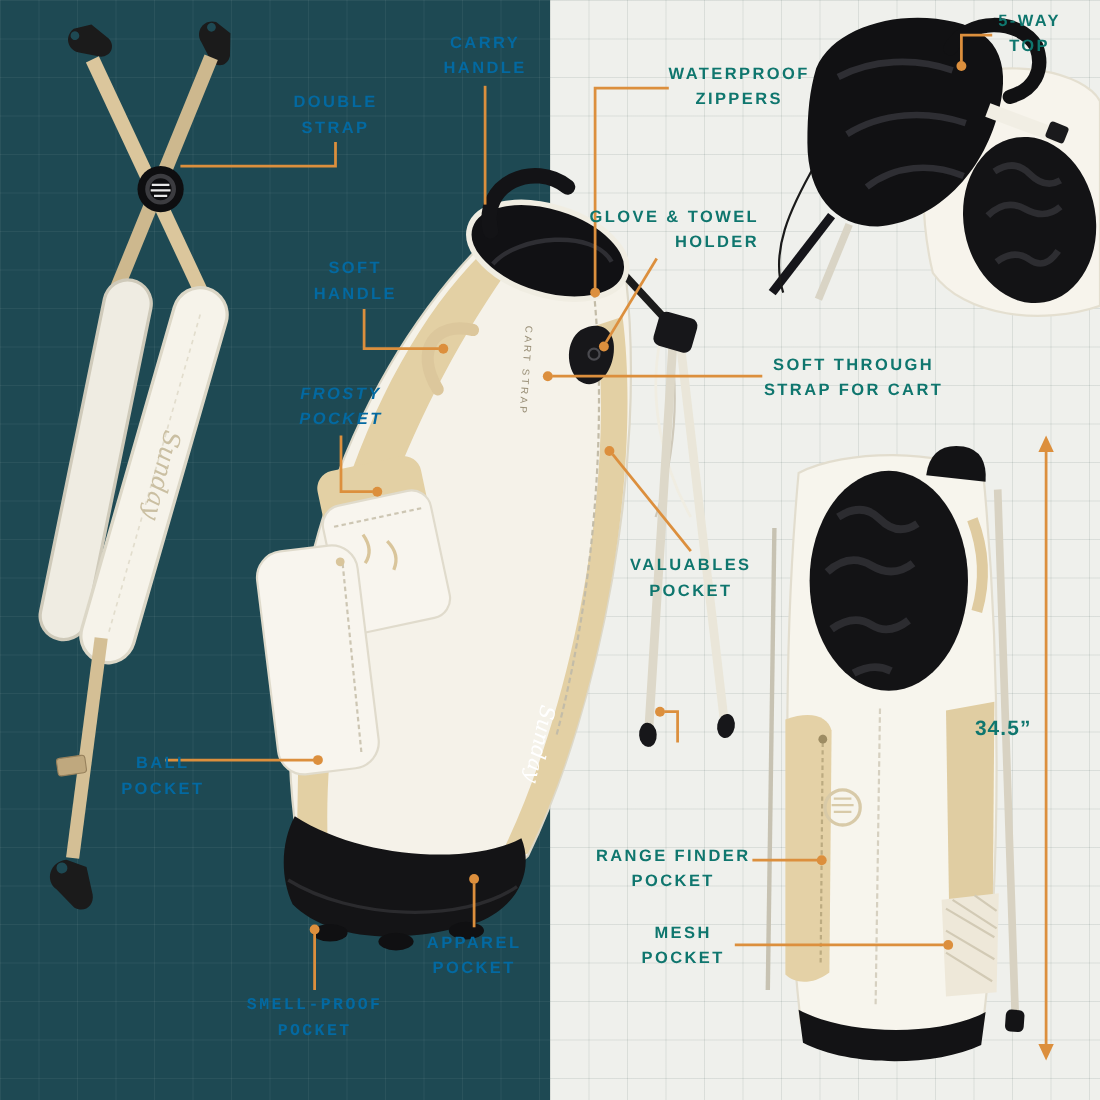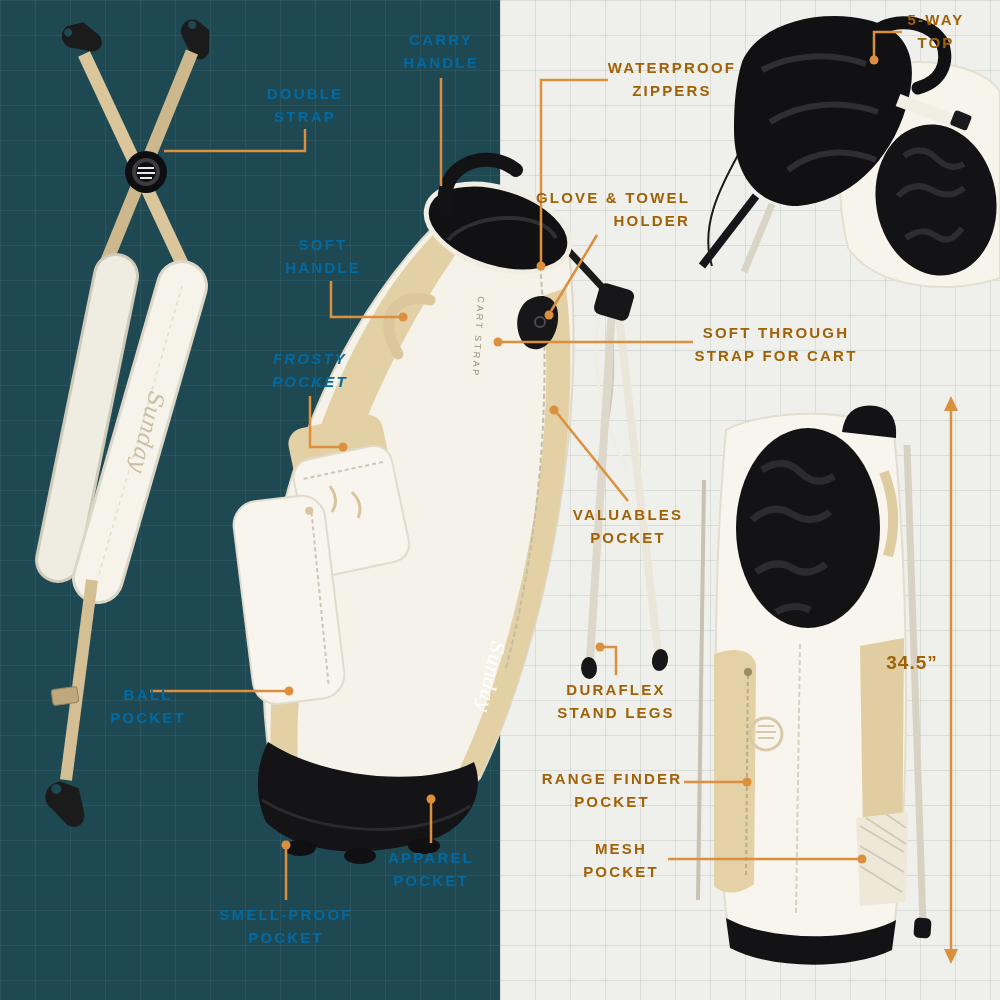--- a/index.html
+++ b/index.html
@@ -22,21 +22,21 @@
       linear-gradient(90deg, rgba(90,110,105,0.14) 1px, transparent 1px);
     background-size:35px 35px;
   }
   svg.scene { position:absolute; left:0; top:0; }
   .label {
     position:absolute; transform:translate(-50%,-50%);
     text-align:center; font-weight:bold; font-size:15px;
     letter-spacing:2.2px; line-height:1.5; white-space:pre-line;
   }
   .label.light { color:#0369a1; }
-  .label.dark  { color:#a16207; }
+  .label.dark  { color:#0f766e; }
   .label.measure { font-size:19px; letter-spacing:1px; }
 </style>
 </head>
 <body>
 
 <div class="canvas">
 
   <div class="bg left"></div>
   <div class="bg right"></div>
 
@@ -220,25 +220,23 @@
   <div class="label light" style="left:323px; top:256px;">SOFT
 HANDLE</div>
   <div class="label light" style="left:310px; top:370px;font-style:italic;">FROSTY
 POCKET</div>
   <div class="label dark" style="left:776px; top:344px;">SOFT THROUGH
 STRAP FOR CART</div>
   <div class="label dark" style="left:628px; top:526px;">VALUABLES
 POCKET</div>
   <div class="label light" style="left:104px; top:706px;margin-left:44px;">BALL
 POCKET</div>
-  <div class="label dark" style="left:616px; top:701px;">DURAFLEX
-STAND LEGS</div>
   <div class="label dark" style="left:612px; top:790px;">RANGE FINDER
 POCKET</div>
   <div class="label dark" style="left:621px; top:860px;">MESH
 POCKET</div>
   <div class="label light" style="left:431px; top:869px;">APPAREL
 POCKET</div>
-  <div class="label light" style="left:286px; top:926px;">SMELL-PROOF
+  <div class="label light" style="left:286px; top:926px;font-family:Liberation Mono, monospace;">SMELL-PROOF
 POCKET</div>
   <div class="label dark measure" style="left:912px; top:663px;">34.5”</div>
 
 </div>
 
 </body></html>

